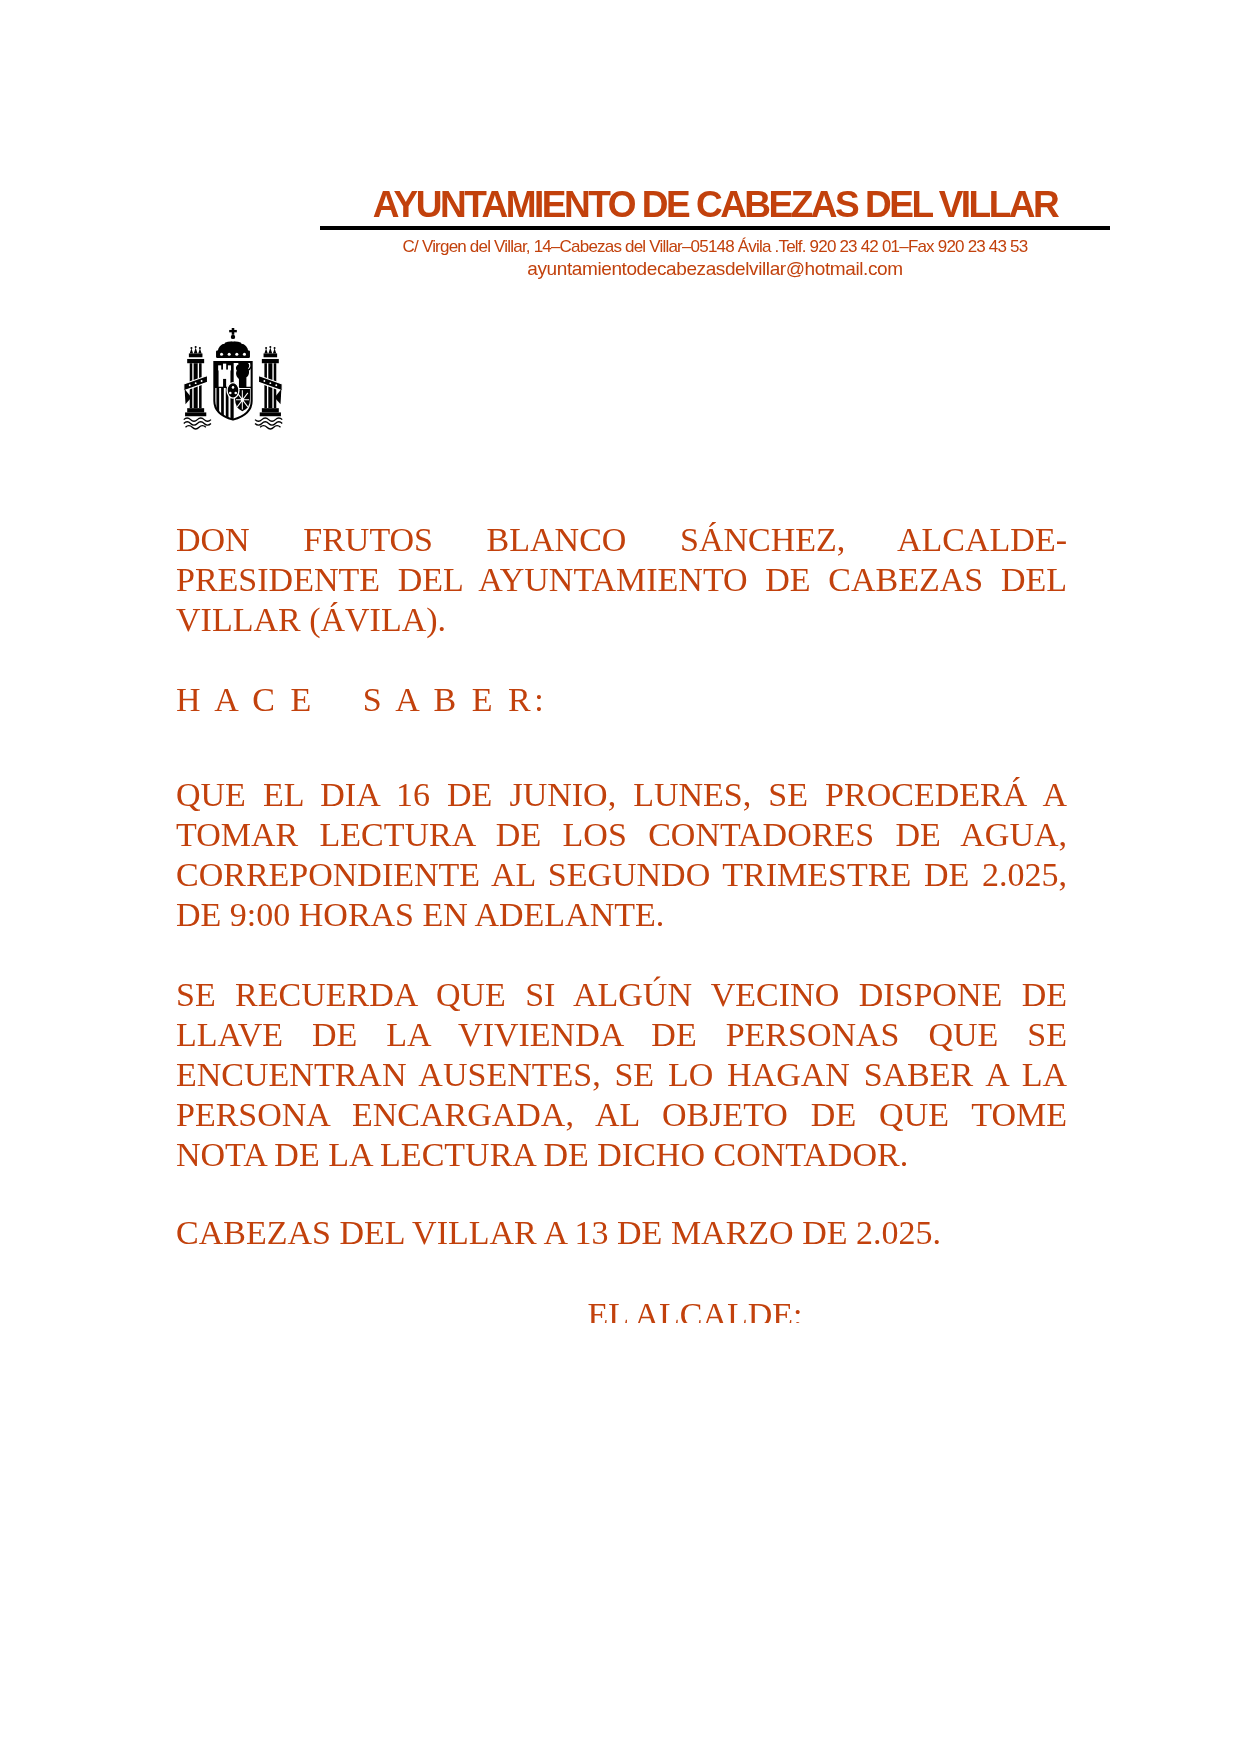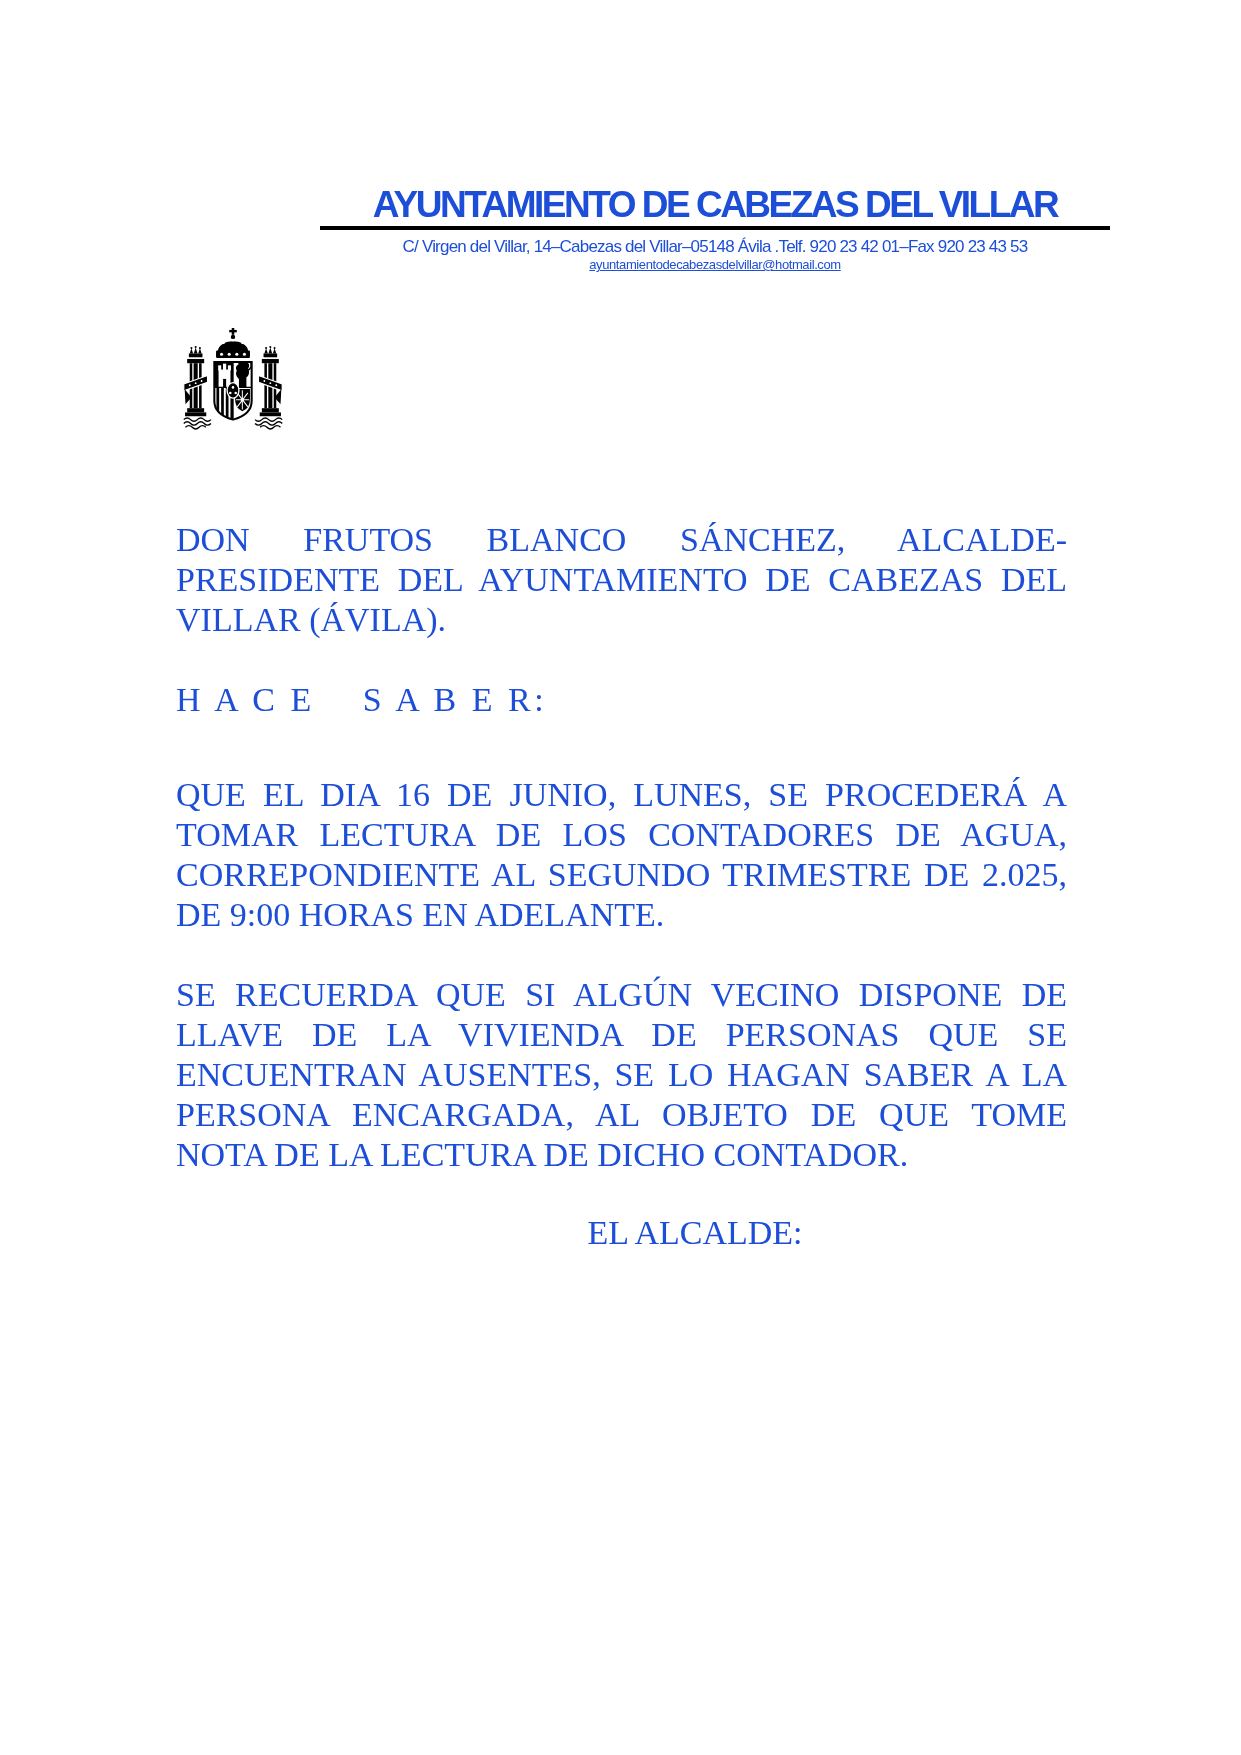--- a/index.html
+++ b/index.html
@@ -7,21 +7,21 @@
     padding: 0;
     background: #ffffff;
   }
   .page {
     position: relative;
     width: 1241px;
     height: 1323px;
     background: #ffffff;
     overflow: hidden;
     font-family: "Liberation Serif", serif;
-    color: #1d4ed8;
+    color: #c2410c;
   }
   
   .header {
     position: absolute;
     left: 320px;
     top: 186px;
     width: 790px;
     text-align: center;
   }
   .title-wrap {
@@ -39,24 +39,23 @@
   .addr {
     margin-top: 6px;
     font-family: "Liberation Sans", sans-serif;
     font-size: 17px;
     letter-spacing: -0.8px;
     white-space: nowrap;
     line-height: 1.25;
   }
   .email {
     font-family: "Liberation Sans", sans-serif;
-    font-size: 13px;
+    font-size: 19px;
     letter-spacing: -0.4px;
     line-height: 1.25;
-    text-decoration: underline;
   }
   
   .coa {
     position: absolute;
     left: 182px;
     top: 328px;
     width: 102px;
     height: 112px;
   }
   
@@ -188,18 +187,19 @@
   <div class="doc-body">
 
     <p>DON FRUTOS BLANCO SÁNCHEZ, ALCALDE-PRESIDENTE DEL AYUNTAMIENTO DE CABEZAS DEL VILLAR (ÁVILA).</p>
 
     <p class="hace">H A C E    S A B E R:</p>
 
     <p><span>QUE EL DIA </span><span class="b">16 DE JUNIO, LUNES</span><span>,  SE PROCEDERÁ A TOMAR LECTURA DE LOS CONTADORES DE AGUA, CORREPONDIENTE </span><span class="b">AL SEGUNDO TRIMESTRE DE 2.025, DE 9:00 HORAS EN ADELANTE.</span></p>
 
     <p class="reminder">SE RECUERDA QUE SI ALGÚN VECINO DISPONE DE LLAVE DE LA VIVIENDA DE PERSONAS QUE SE ENCUENTRAN AUSENTES, SE LO HAGAN SABER A LA PERSONA ENCARGADA, AL OBJETO DE QUE TOME NOTA DE LA LECTURA DE DICHO CONTADOR.</p>
 
+    <p class="dateline">CABEZAS DEL VILLAR A 13 DE MARZO DE 2.025.</p>
 
     <p class="alcalde">EL ALCALDE:</p>
 
 
   </div>
 </div>
 
 </body></html>

